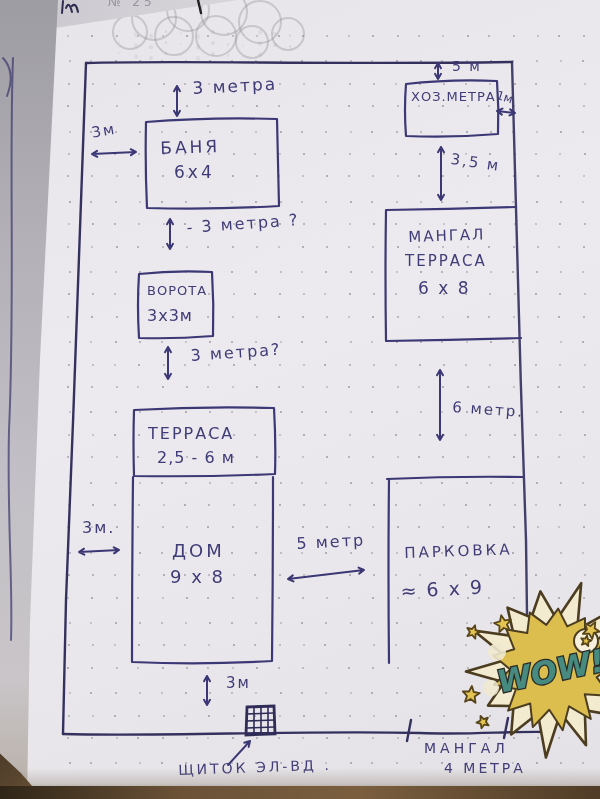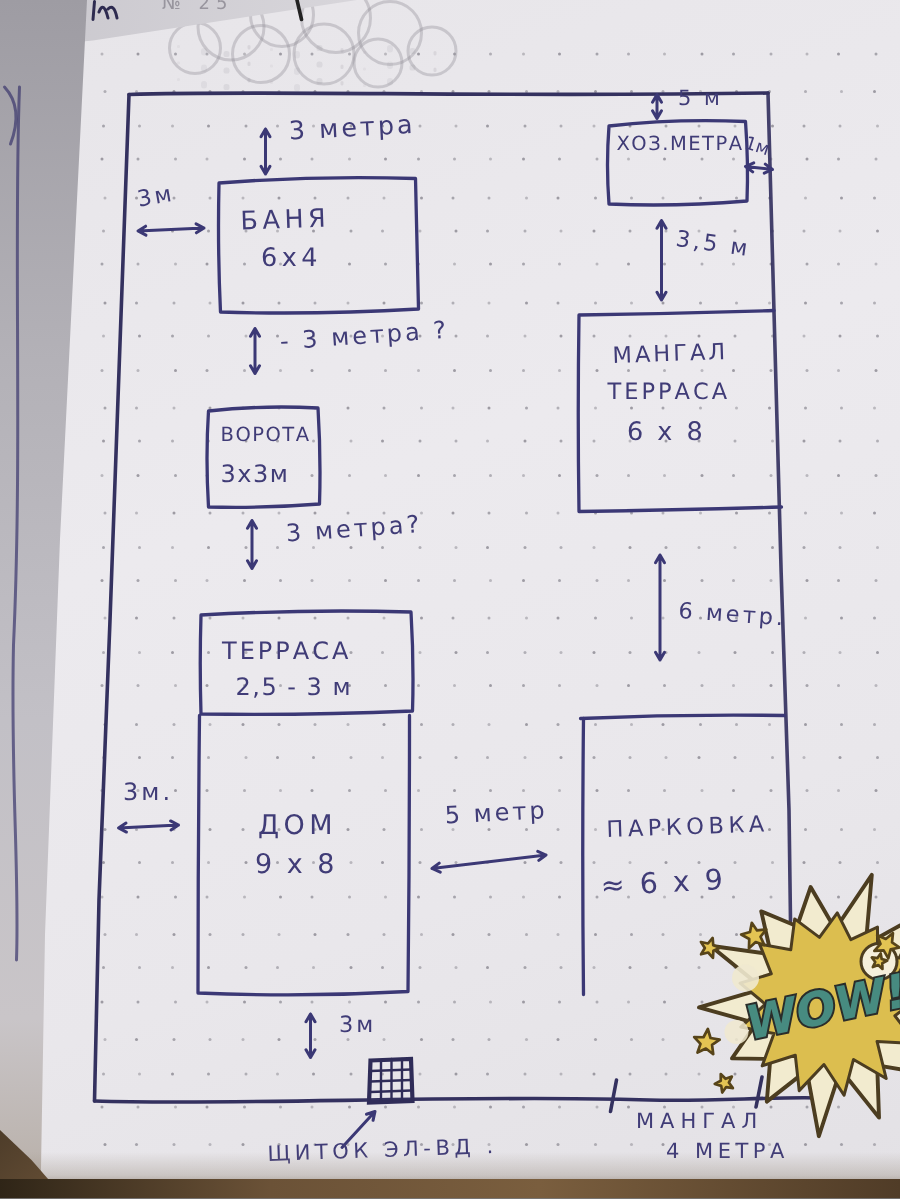--- a/index.html
+++ b/index.html
@@ -914,21 +914,21 @@
     <div class="hw" style="left:408px;top:228px;font-size:15px;transform:rotate(-2deg);">МАНГАЛ</div>
     <div class="hw" style="left:405px;top:252px;font-size:15px;">ТЕРРАСА</div>
     <div class="hw" style="left:418px;top:278px;font-size:17px;">6 х 8</div>
 
     <div class="hw" style="left:186px;top:218px;font-size:16px;transform:rotate(-4deg);">- 3 метра ?</div>
     <div class="hw" style="left:147px;top:283px;font-size:13px;letter-spacing:1px;">ВОРОТА</div>
     <div class="hw" style="left:147px;top:306px;font-size:16px;letter-spacing:1px;">3х3м</div>
     <div class="hw" style="left:190px;top:346px;font-size:16px;transform:rotate(-4deg);">3 метра?</div>
 
     <div class="hw" style="left:148px;top:424px;font-size:16px;letter-spacing:2px;">ТЕРРАСА</div>
-    <div class="hw" style="left:157px;top:448px;font-size:16px;letter-spacing:1px;">2,5 - 3 м</div>
+    <div class="hw" style="left:157px;top:448px;font-size:16px;letter-spacing:1px;">2,5 - 6 м</div>
 
     <div class="hw" style="left:82px;top:518px;font-size:16px;">3м.</div>
     <div class="hw" style="left:172px;top:540px;font-size:18px;letter-spacing:3px;">ДОМ</div>
     <div class="hw" style="left:170px;top:566px;font-size:18px;letter-spacing:2px;">9 х 8</div>
 
     <div class="hw" style="left:296px;top:534px;font-size:16px;transform:rotate(-3deg);">5 метр</div>
     <div class="hw" style="left:404px;top:544px;font-size:15px;letter-spacing:3px;transform:rotate(-2deg);">ПАРКОВКА</div>
     <div class="hw" style="left:400px;top:580px;font-size:19px;letter-spacing:2px;transform:rotate(-3deg);">≈ 6 х 9</div>
 
     <div class="hw" style="left:453px;top:398px;font-size:15px;transform:rotate(4deg);">6 метр.</div>

